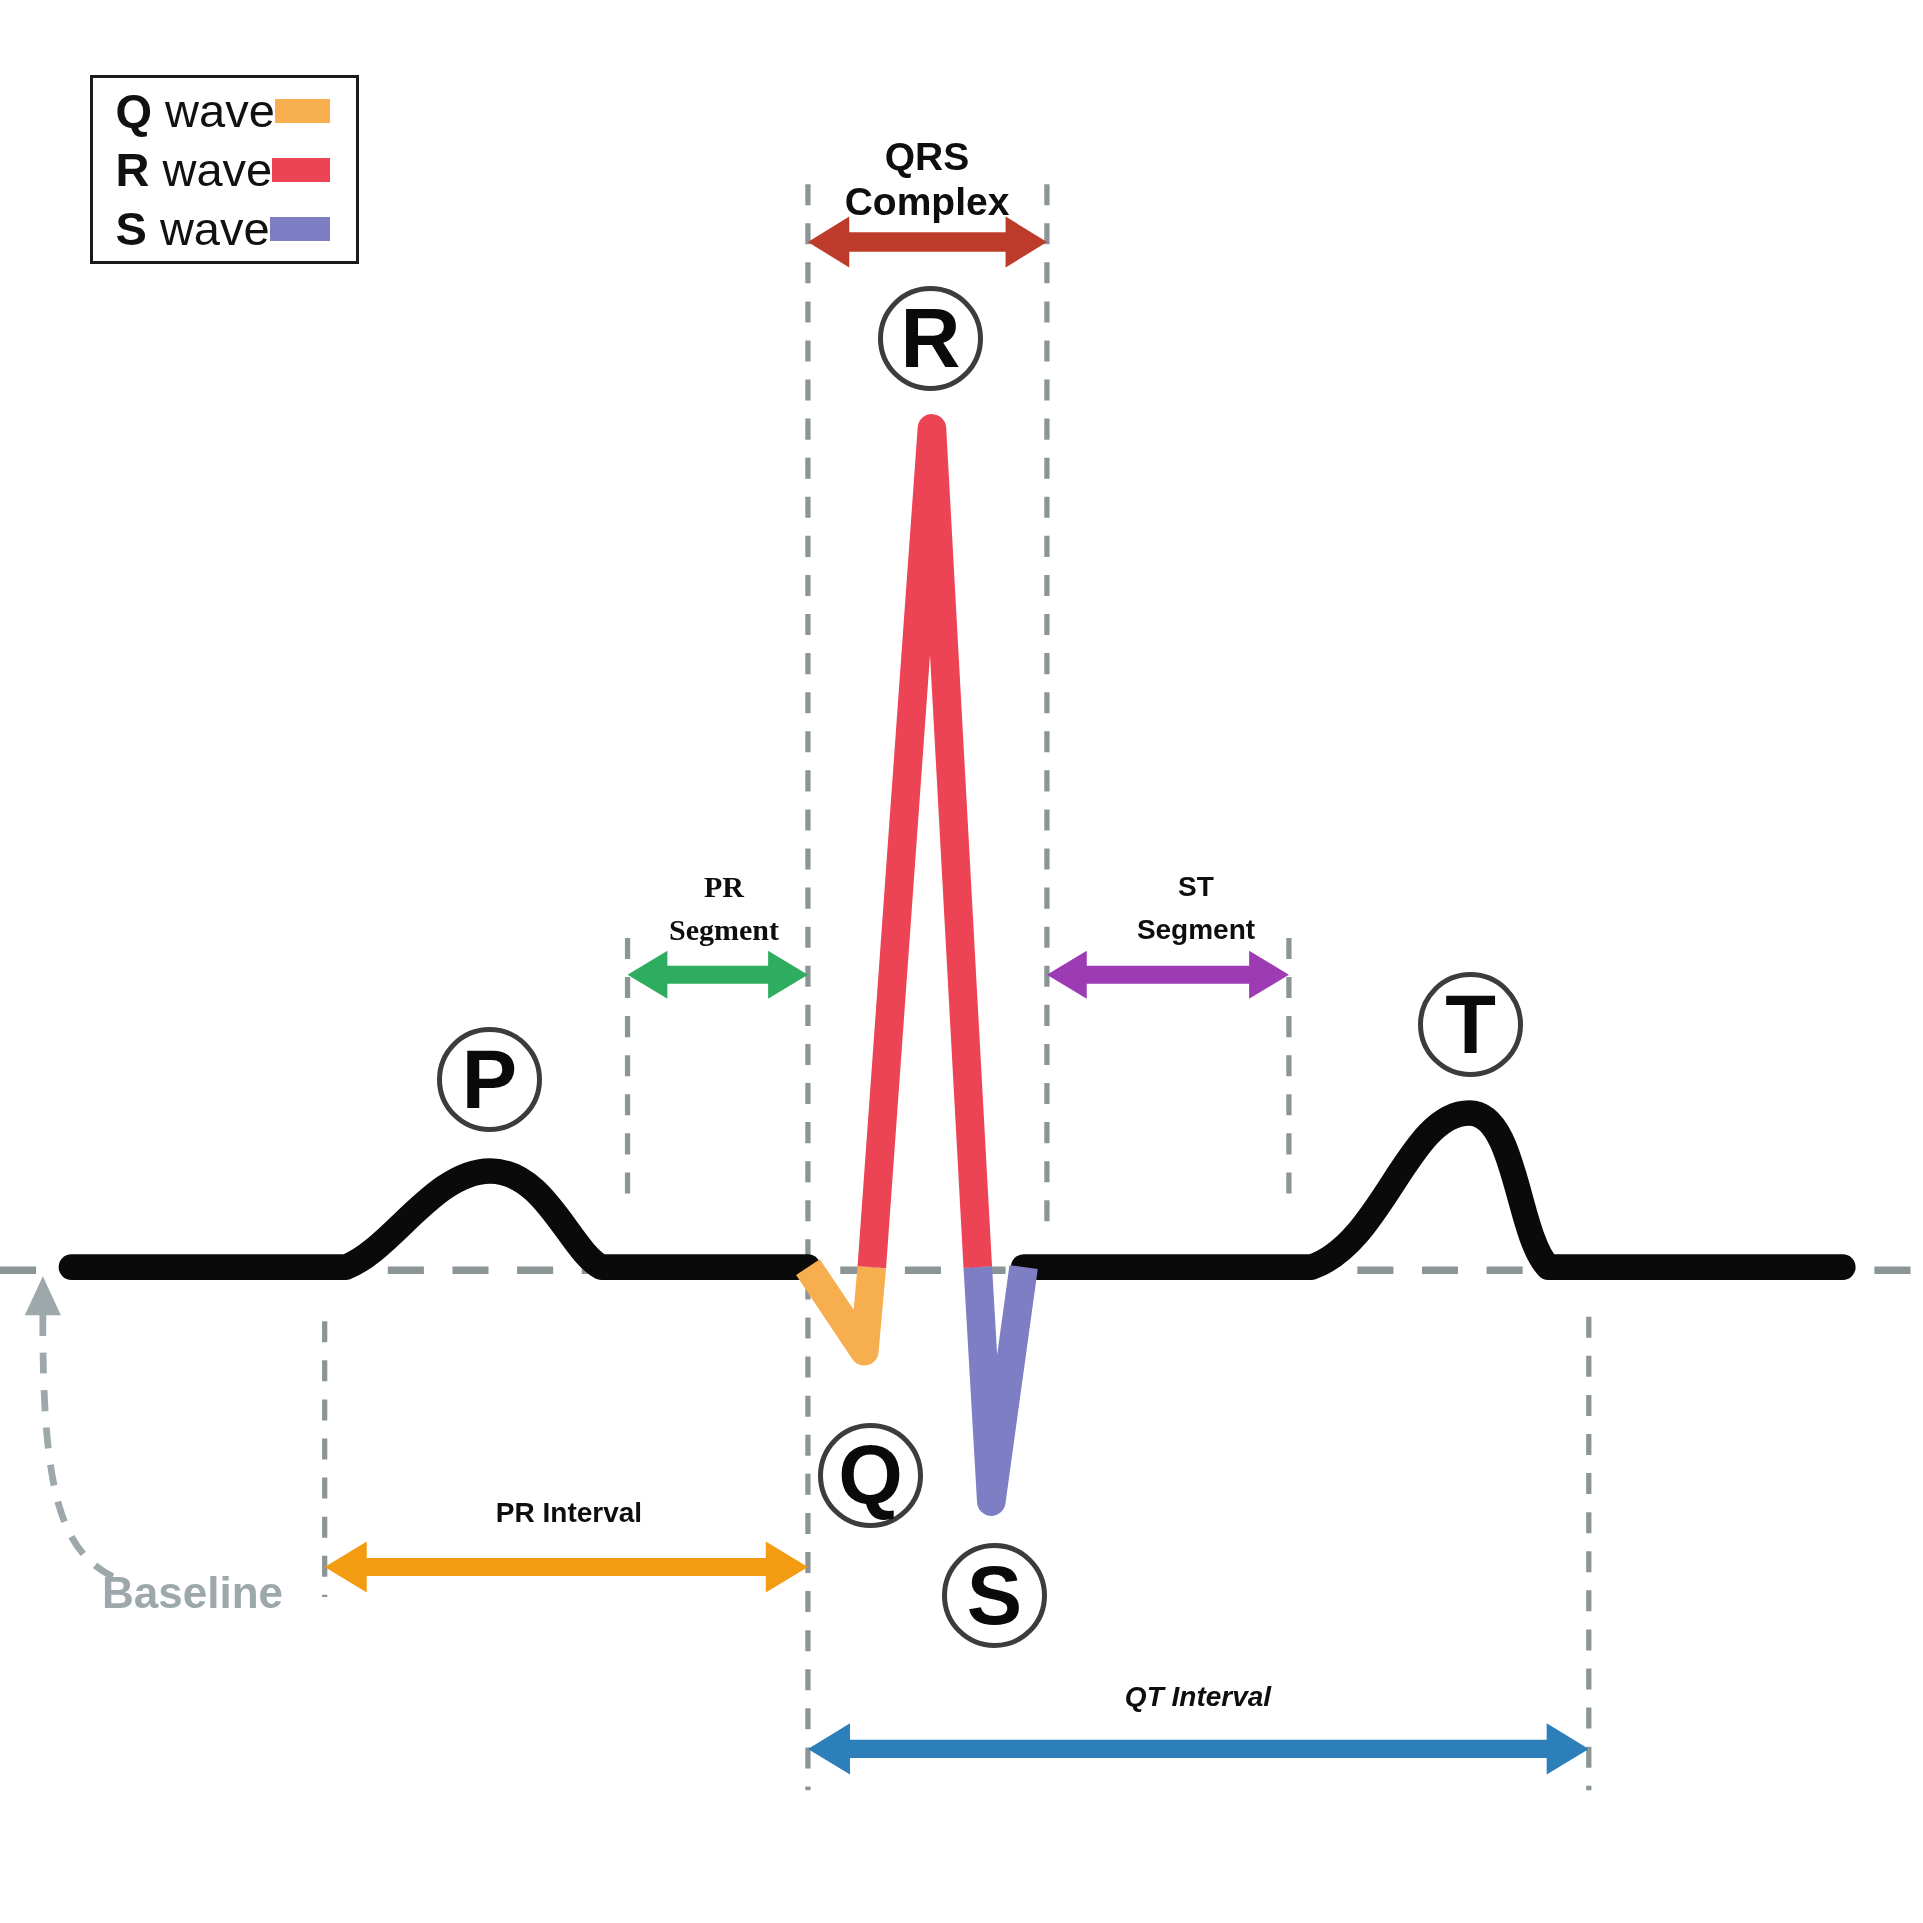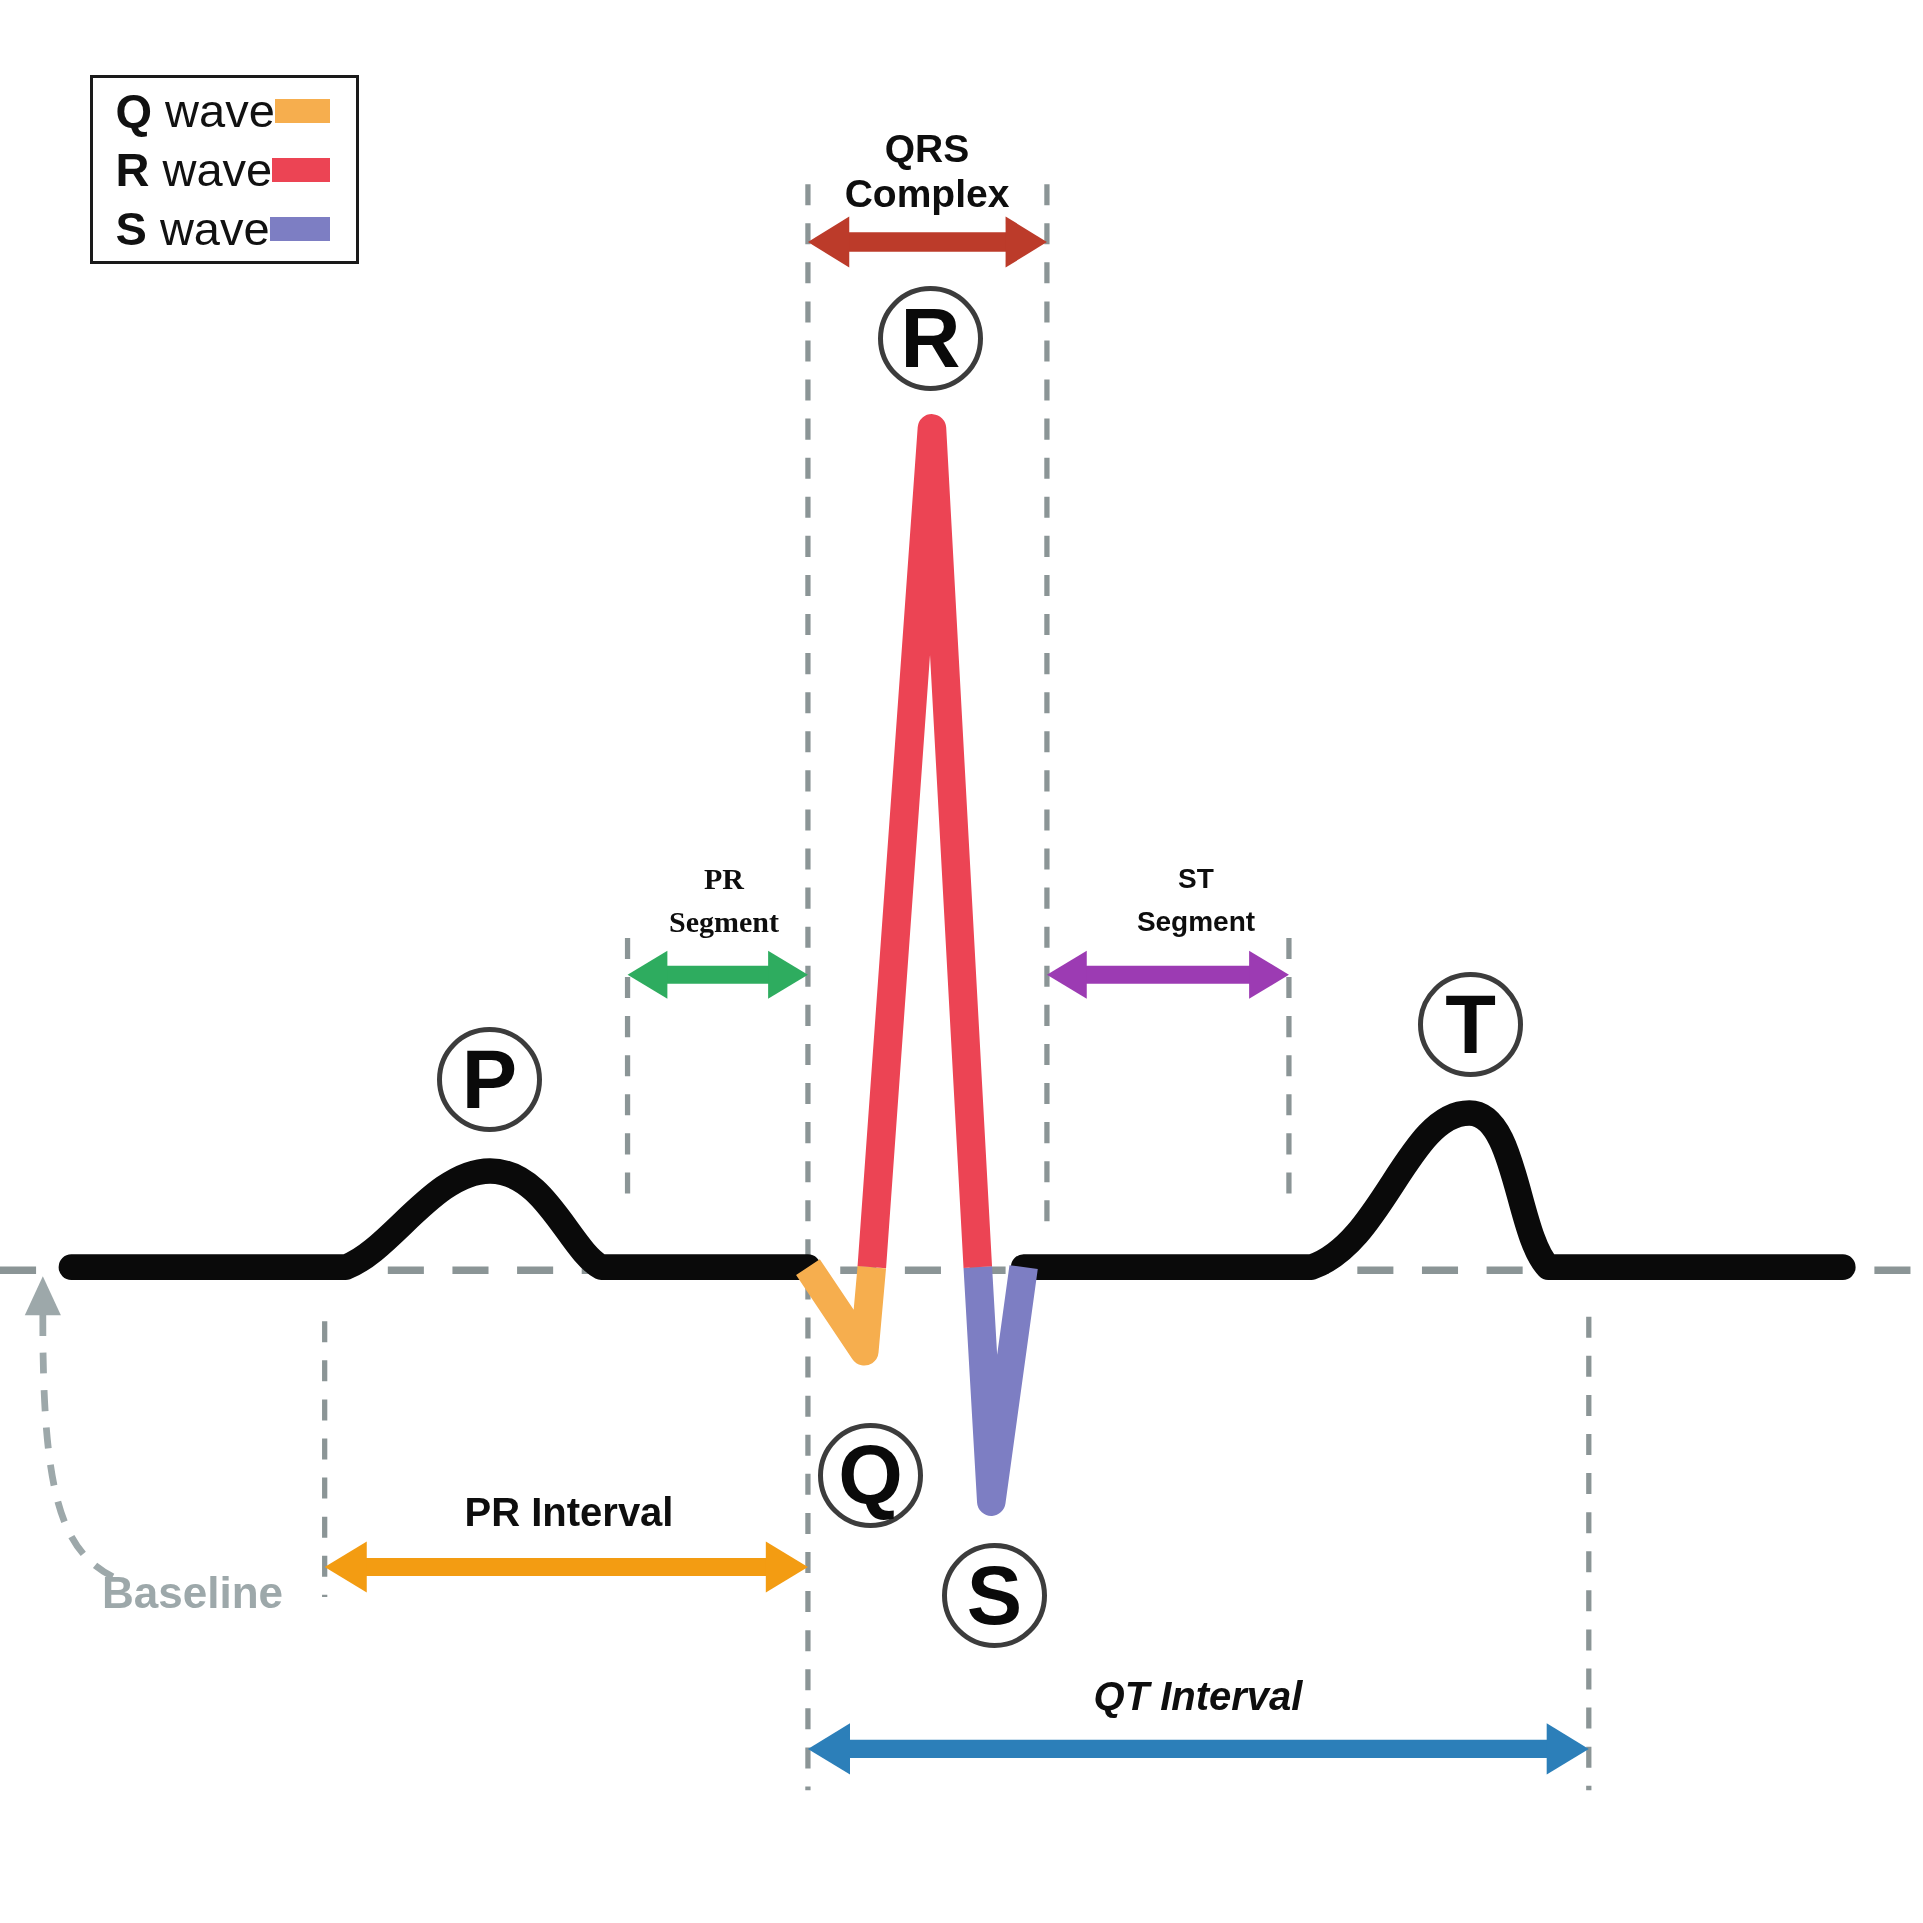--- a/index.html
+++ b/index.html
@@ -7,22 +7,22 @@
   .layer{position:absolute;left:0;top:0;}
   
   .legend{position:absolute;left:90px;top:75px;width:269px;height:189px;border:3.8px solid #1a1a1a;background:#fff;
           box-sizing:border-box;display:flex;flex-direction:column;justify-content:center;gap:12px;padding:0 25.6px 0 22.5px;}
   .legend-row{display:flex;align-items:center;justify-content:space-between;height:47px;}
   .legend-text{font-size:47px;color:#111;white-space:pre;}
   .legend-text b{font-weight:700;}
   .swatch{width:81px;height:24px;display:inline-block;}
   
   .lbl{position:absolute;transform:translate(-50%,0);text-align:center;font-weight:700;color:#0e0e0e;white-space:nowrap;}
-  .lbl-2line{font-size:39px;line-height:45px;}
-  .lbl-1line{font-size:40px;line-height:47px;}
+  .lbl-2line{font-size:39px;line-height:45px;margin-top:8px;}
+  .lbl-1line{font-size:28px;line-height:47px;}
   .baseline-lbl{position:absolute;font-weight:700;font-size:44px;color:#9da8aa;}
   
   .circle-marker{position:absolute;width:105px;height:105px;border:5.3px solid #3c3c3c;border-radius:50%;
                  box-sizing:border-box;background:#fff;display:flex;align-items:center;justify-content:center;
                  font-weight:700;font-size:83px;color:#0a0a0a;}
 </style>
 </head>
 <body>
 
 <svg class="layer" width="1924" height="1924" viewBox="0 0 2560 2560">

